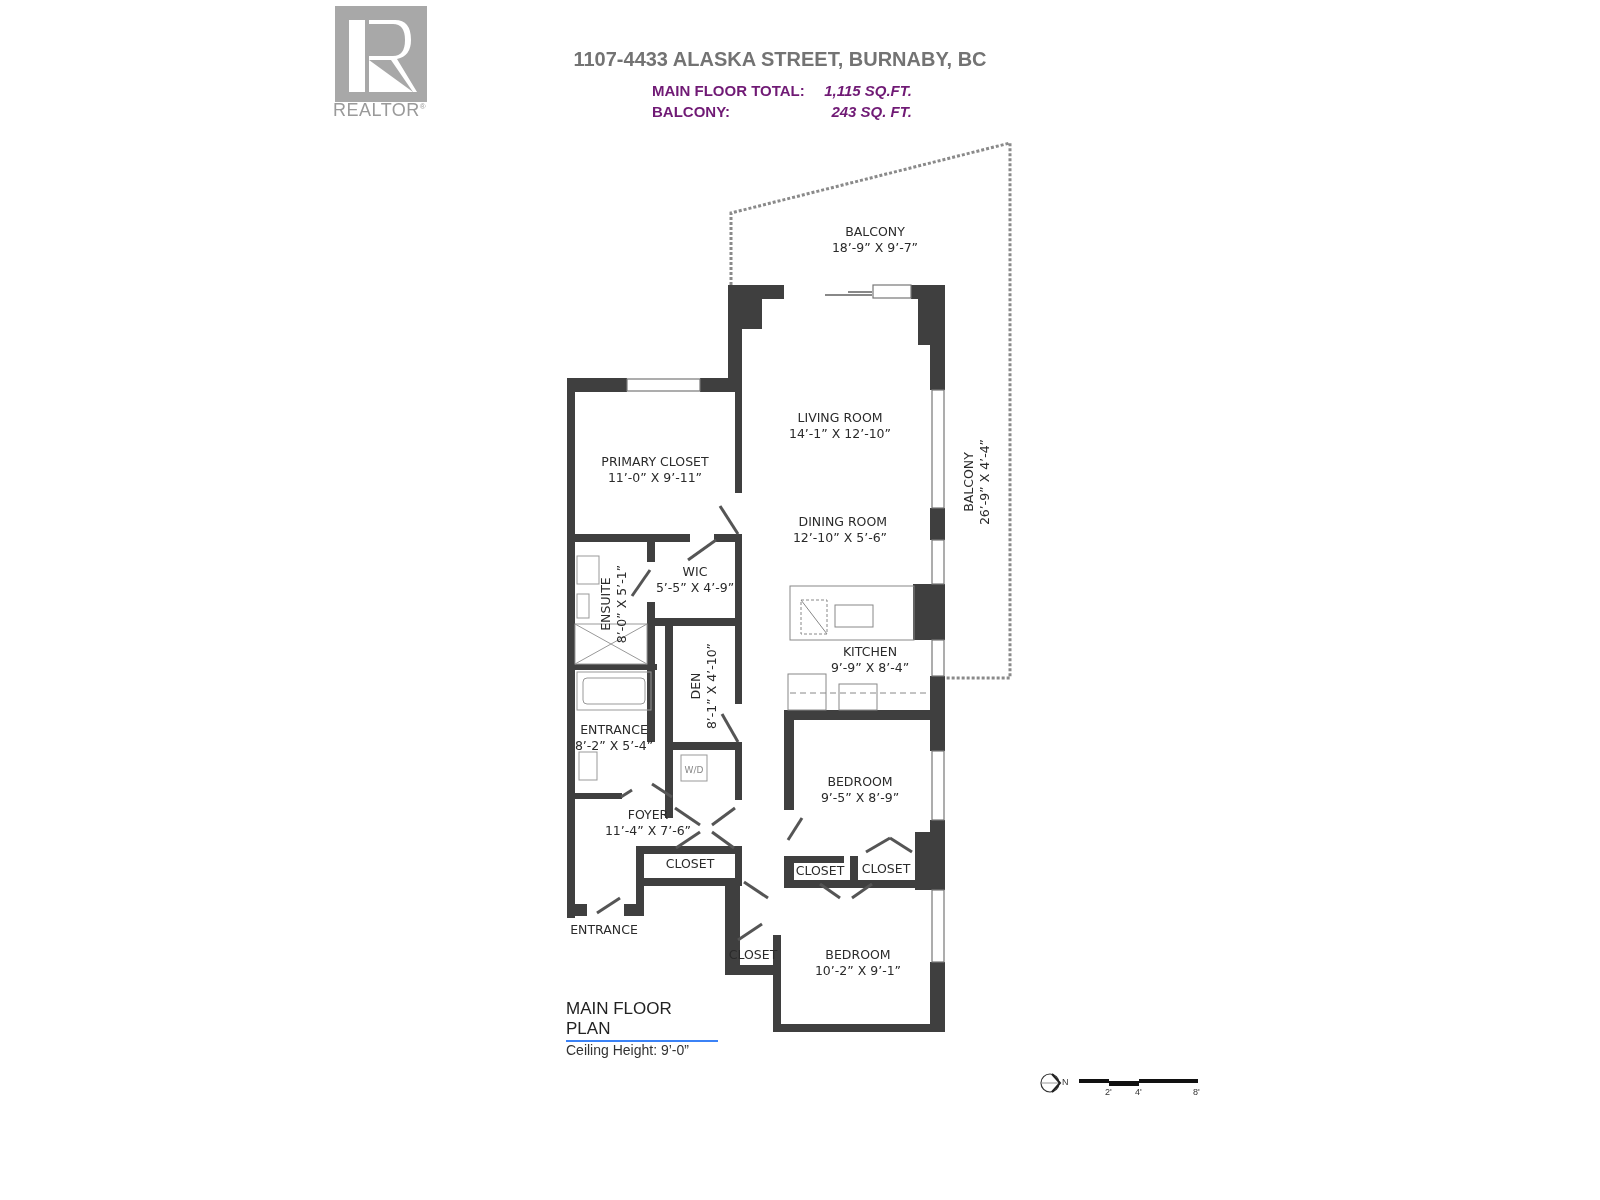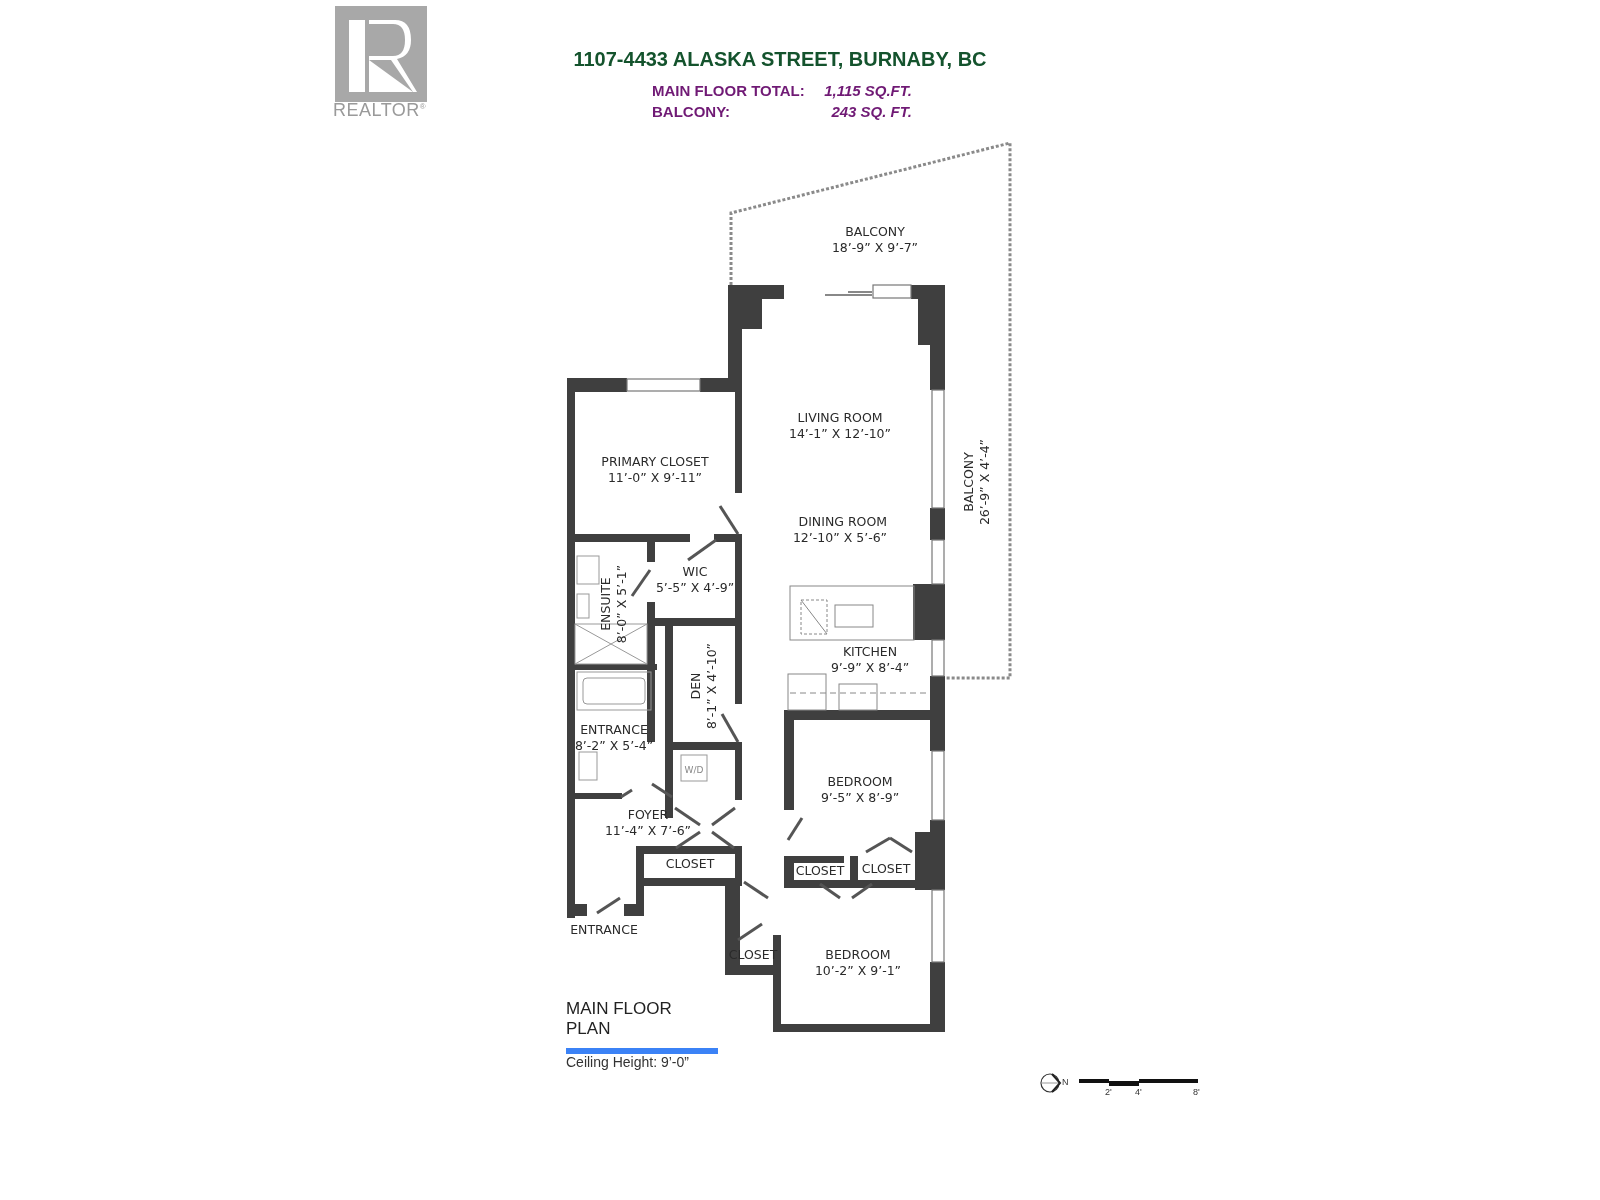--- a/index.html
+++ b/index.html
@@ -4,31 +4,31 @@
 <style>
   html, body { margin: 0; padding: 0; background: #ffffff; }
   body { width: 1600px; height: 1200px; position: relative; overflow: hidden;
          font-family: "DejaVu Sans", sans-serif; color: #222; }
   .abs { position: absolute; }
   .logo { left: 335px; top: 6px; width: 92px; height: 96px; background: #a8a8a8; }
   .logo-word { left: 333px; top: 100px; width: 110px; font-family: "Liberation Sans", sans-serif;
                font-size: 18px; color: #9a9a9a; letter-spacing: 0.5px; }
   .logo-word sup { font-size: 8px; }
   .title { left: 560px; top: 48px; width: 440px; text-align: center;
-           font-family: "Liberation Sans", sans-serif; font-weight: bold; font-size: 20px; color: #14532d; }
+           font-family: "Liberation Sans", sans-serif; font-weight: bold; font-size: 20px; color: #737373; }
   .areas { left: 652px; top: 82px; font-family: "Liberation Sans", sans-serif; font-weight: bold; font-size: 15px; color: #701a75; }
   .areas .row { display: flex; height: 21px; }
   .areas .k { width: 165px; }
   .areas .v { width: 95px; text-align: right; font-style: italic; }
   svg.plan { position: absolute; left: 0; top: 0; }
   .room-label { position: absolute; text-align: center; font-family: "DejaVu Sans", sans-serif;
                 font-size: 12.5px; line-height: 16px; color: #2a2a2a; white-space: nowrap; transform: translateX(-50%); }
   .room-label.rot { transform: translate(-50%, -50%) rotate(-90deg); }
   .plan-caption { left: 566px; top: 999px; font-family: "Liberation Sans", sans-serif; }
-  .plan-caption .t { font-size: 17px; color: #222; border-bottom: 6px solid #3b82f6; padding-bottom: 9px; width: 152px; }
+  .plan-caption .t { font-size: 17px; color: #222; border-bottom: 2px solid #3b82f6; padding-bottom: 1px; width: 152px; }
   .plan-caption .s { font-size: 14px; color: #333; }
   .scale-lbl { position: absolute; font-size: 9px; color: #333; font-family: "Liberation Sans", sans-serif; }
 </style>
 </head>
 <body>
 
 <div class="abs logo">
   <svg width="92" height="96" viewBox="0 0 92 96">
     <rect x="0" y="0" width="92" height="96" fill="#a8a8a8"></rect>
     <rect x="14" y="14" width="16" height="72" fill="#ffffff"></rect>

